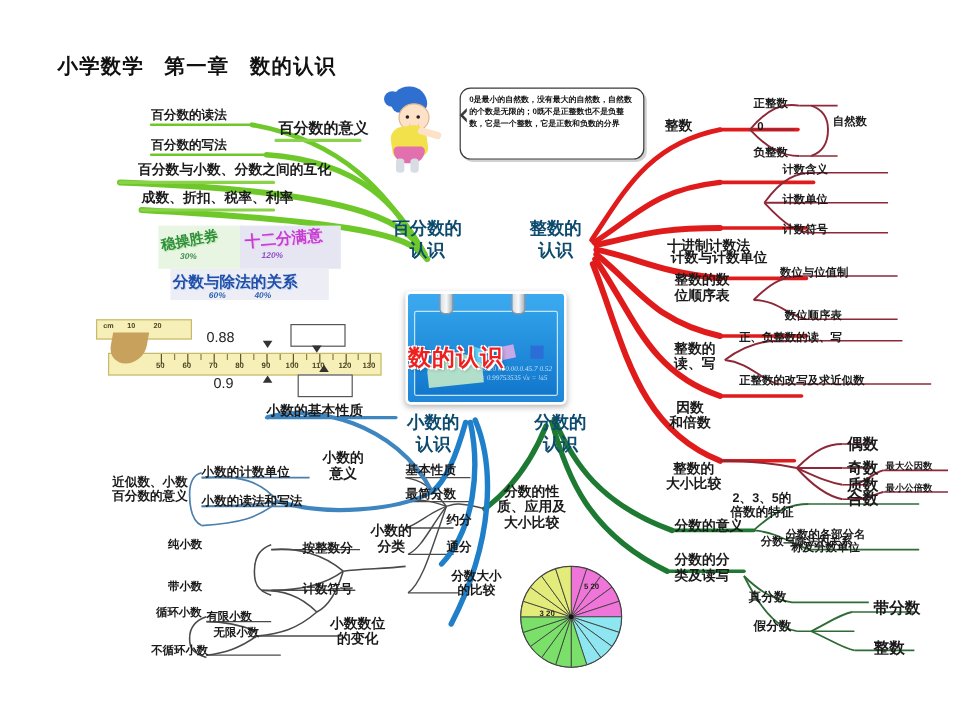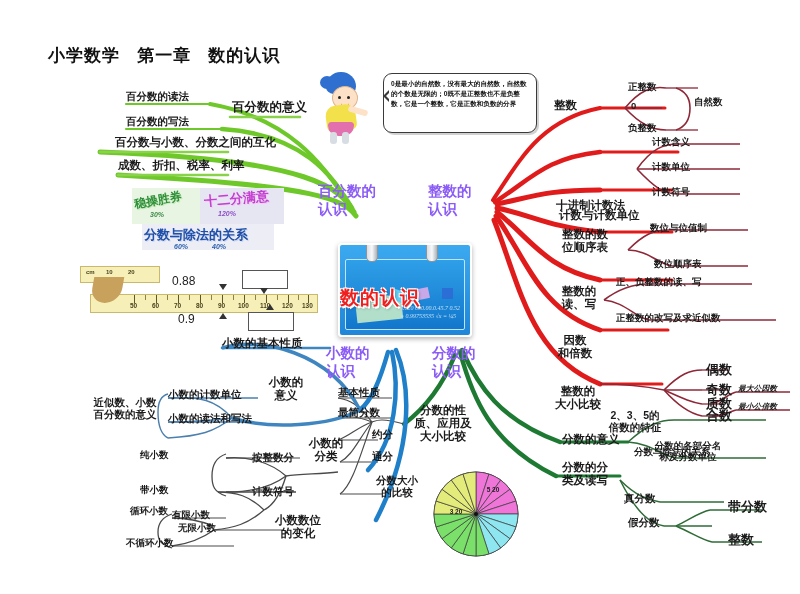--- a/index.html
+++ b/index.html
@@ -13,29 +13,29 @@
   #stage{position:absolute;left:0;top:0;width:800px;height:594px;}
   #wires{position:absolute;left:0;top:0;width:800px;height:594px;pointer-events:none;}
 
   .lbl{position:absolute;color:#1a1a1a;font-weight:bold;white-space:pre;line-height:1.15;}
   .lbl.c{text-align:center;}
 
   
   .title{position:absolute;left:48px;top:44px;font-size:17px;font-weight:bold;color:#111;letter-spacing:1px;white-space:pre;}
 
   
-  .mainlbl{position:absolute;font-size:14.5px;font-weight:bold;color:#8b5cf6;text-align:left;line-height:1.22;white-space:pre;}
+  .mainlbl{position:absolute;font-size:14.5px;font-weight:bold;color:#0c4a6e;text-align:center;line-height:1.22;white-space:pre;}
 
   
   .t13{font-size:12.5px;}
   .t12{font-size:11.5px;}
   .t11{font-size:10.5px;}
   .t10{font-size:9.5px;}
   .t9{font-size:13px;}
-  .t8{font-size:7.8px;font-style:italic;}
+  .t8{font-size:7.8px;}
 
   
   .card{position:absolute;left:338px;top:243px;width:130px;height:90px;
      background:linear-gradient(#3ba9ef,#1f86d8);
      border:2.5px solid #ffffff;border-radius:4px;
      box-shadow:0 2px 5px rgba(0,0,0,.3);overflow:hidden;}
   .card .inner{position:absolute;left:5px;top:14px;right:5px;bottom:5px;
      background:linear-gradient(#2f9fe8,#1277cc);border:1px solid #bfe4fb;border-radius:2px;}
   .card .ring{position:absolute;top:-7px;width:10px;height:22px;background:linear-gradient(90deg,#d9dde2,#f7f9fb,#aab2ba);
      border-radius:5px;border:1px solid #8d959c;}

